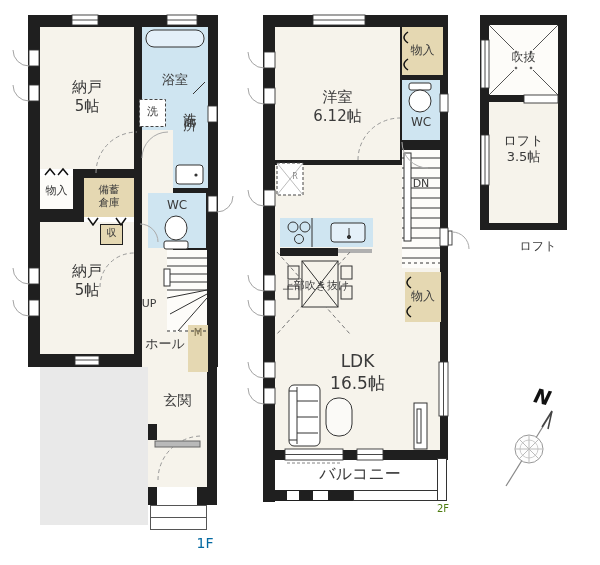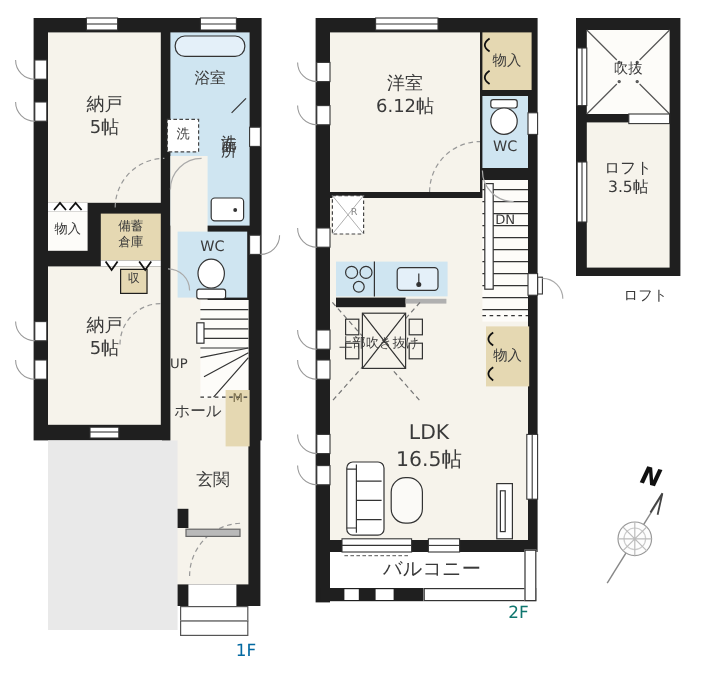--- a/index.html
+++ b/index.html
@@ -59,44 +59,44 @@
   #bgap2{left:313px;top:491px;width:15px;height:9px;background:#fff}
   #rail-b{position:absolute;left:353px;top:490px;width:94px;height:11px;background:#fff;border:1.5px solid #333}
   #rail-r{position:absolute;left:437px;top:458px;width:10px;height:43px;background:#fff;border:1.5px solid #333}
 
   
   #fukinuke{left:489px;top:25px;width:69px;height:70px}
   #loftroom{left:489px;top:102px;width:69px;height:121px}
 
   
   #l-nando1{left:40px;top:78px;width:94px;font-size:15px}
-  #l-bath{left:142px;top:58px;width:66px;font-size:13px}
+  #l-bath{left:142px;top:72px;width:66px;font-size:13px}
   #l-wash{left:181px;top:102px;font-size:13px;writing-mode:vertical-rl;letter-spacing:3px}
   #l-washer{left:139px;top:105px;width:27px;font-size:11px}
   #l-mono1{left:40px;top:184px;width:33px;font-size:11px}
   #l-bichiku{left:84px;top:183px;width:50px;font-size:10.5px;line-height:1.2}
   #l-shu{left:100px;top:227px;width:23px;font-size:10px}
   #l-wc1{left:148px;top:198px;width:58px;font-size:12px}
   #l-nando2{left:40px;top:262px;width:94px;font-size:15px}
   #l-up{left:136px;top:297px;width:26px;font-size:11px}
   #l-m{left:188px;top:327px;width:20px;font-size:10px;color:#776b4a}
   #l-hall{left:138px;top:336px;width:54px;font-size:13px}
   #l-genkan{left:148px;top:392px;width:59px;font-size:14px}
   #l-car{left:44px;top:448px;width:100px;font-size:13px}
   #l-1f{left:188px;top:535px;width:34px;font-size:14px;color:#0369a1}
-  #l-yoshitsu{left:275px;top:60px;width:125px;font-size:15px}
+  #l-yoshitsu{left:275px;top:88px;width:125px;font-size:15px}
   #l-mono2t{left:402px;top:43px;width:41px;font-size:12px}
   #l-wc2{left:402px;top:115px;width:38px;font-size:12px}
   #l-dn{left:406px;top:177px;width:30px;font-size:11px}
   #l-r{left:288px;top:172px;width:14px;font-size:8px;color:#888}
   #l-void{left:277px;top:279px;width:78px;font-size:11px}
   #l-mono2b{left:405px;top:289px;width:36px;font-size:12px}
   #l-ldk{left:275px;top:350px;width:165px;font-size:17px;line-height:1.3}
   #l-balc{left:280px;top:464px;width:160px;font-size:16px}
-  #l-2f{left:415px;top:503px;width:34px;font-size:14px;color:#0f766e}
+  #l-2f{left:426px;top:503px;width:34px;font-size:10px;color:#4d7c0f}
   #l-fuki{left:489px;top:50px;width:69px;font-size:12px}
   #l-loft{left:489px;top:133px;width:69px;font-size:13px}
   #l-loftcap{left:508px;top:239px;width:60px;font-size:12px}
   #l-n{left:534px;top:385px;font-size:20px;font-style:italic;font-weight:bold;color:#111;transform:rotate(14deg)}
 </style>
 </head>
 <body>
 
 <div id="canvas">
 

